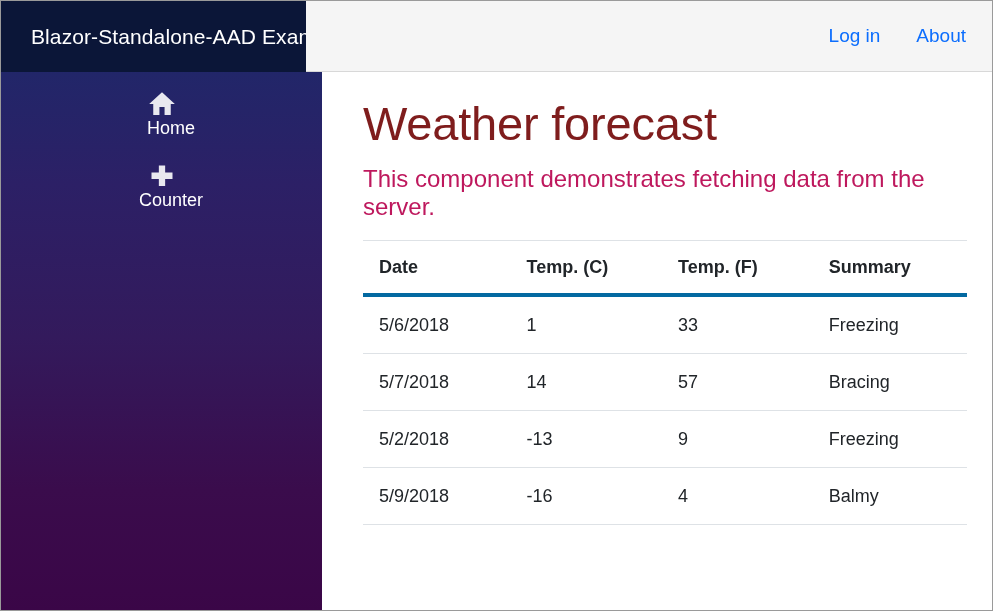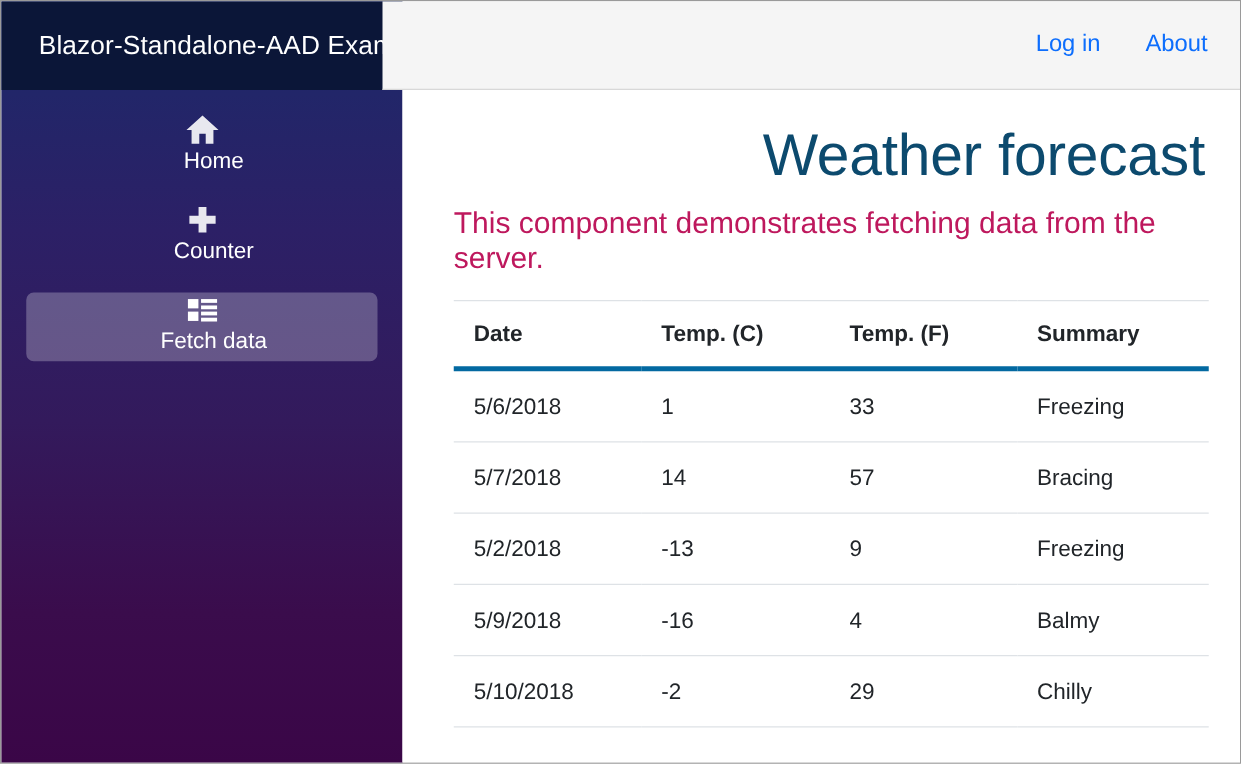--- a/index.html
+++ b/index.html
@@ -114,25 +114,24 @@
     right: 0;
     bottom: 0;
     background: #ffffff;
     box-sizing: border-box;
     padding: 25px 28px 0 41px;
     overflow: hidden;
   }
   #page-title {
     font-size: 47px;
     font-weight: 400;
-    color: #0c4a6e;
+    color: #7f1d1d;
     margin: 0 0 14px 0;
     line-height: 1.15;
     letter-spacing: -0.2px;
-    text-align: right;
   }
   #page-subtitle {
     font-size: 24px;
     color: #be185d;
     margin: 0 0 19px 0;
   }
 
   
   #forecast-table {
     width: 604px;
@@ -180,31 +179,20 @@
         <span class="nav-label">Home</span>
       </div>
 
       <div class="nav-item">
         <svg class="nav-icon" viewBox="0 0 24 22">
           <path d="M9.3 2 L14.7 2 L14.7 8.1 L21 8.1 L21 13.5 L14.7 13.5 L14.7 19.6 L9.3 19.6 L9.3 13.5 L3 13.5 L3 8.1 L9.3 8.1 Z" fill="#e8e8ef"></path>
         </svg>
         <span class="nav-label">Counter</span>
       </div>
 
-      <div class="nav-item active">
-        <svg class="nav-icon" viewBox="0 0 24 22">
-          <rect x="2" y="3.5" width="7.2" height="6.4" fill="#ffffff"></rect>
-          <rect x="2" y="12.1" width="7.2" height="6.4" fill="#ffffff"></rect>
-          <rect x="11" y="3.5" width="11" height="2.6" fill="#ffffff"></rect>
-          <rect x="11" y="7.9" width="11" height="2.6" fill="#ffffff"></rect>
-          <rect x="11" y="12.1" width="11" height="2.6" fill="#ffffff"></rect>
-          <rect x="11" y="16.3" width="11" height="2.6" fill="#ffffff"></rect>
-        </svg>
-        <span class="nav-label">Fetch data</span>
-      </div>
 
     </div>
   </div>
 
   <div id="topbar">
     <a class="topbar-link" href="#">Log in</a>
     <a class="topbar-link" href="#">About</a>
   </div>
 
   <div id="main">
@@ -239,23 +227,17 @@
           <td>-13</td>
           <td>9</td>
           <td>Freezing</td>
         </tr>
         <tr>
           <td>5/9/2018</td>
           <td>-16</td>
           <td>4</td>
           <td>Balmy</td>
         </tr>
-        <tr>
-          <td>5/10/2018</td>
-          <td>-2</td>
-          <td>29</td>
-          <td>Chilly</td>
-        </tr>
       </tbody>
     </table>
 
   </div>
 </div>
 
 </body></html>

